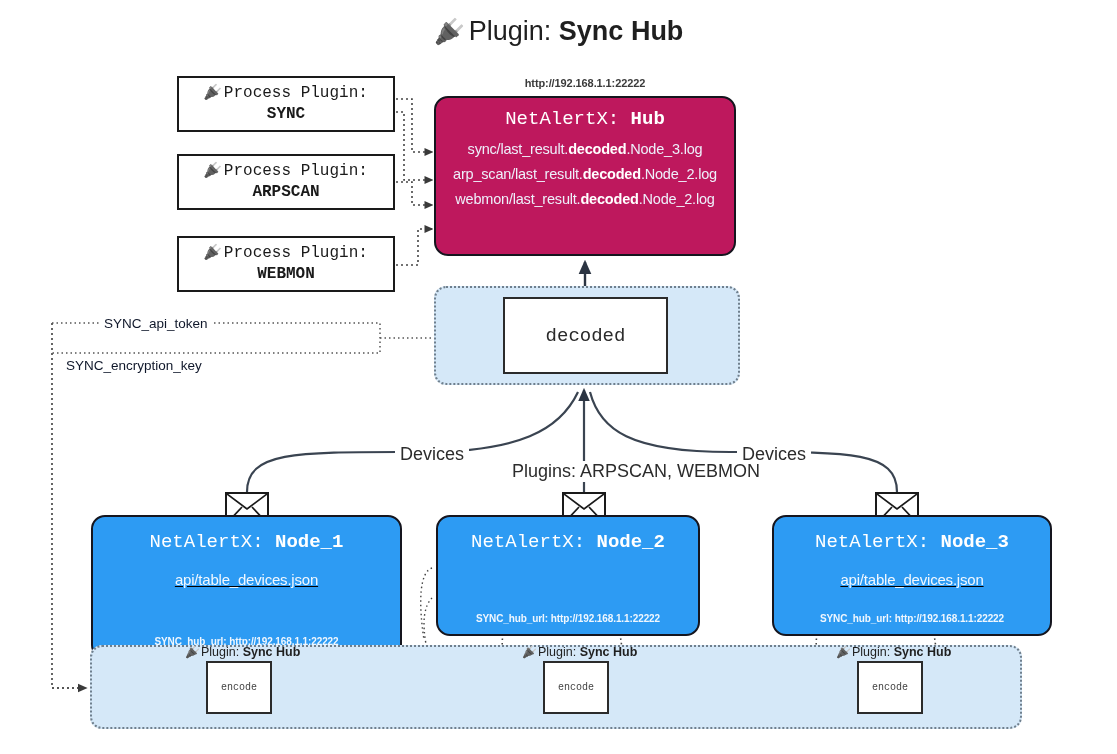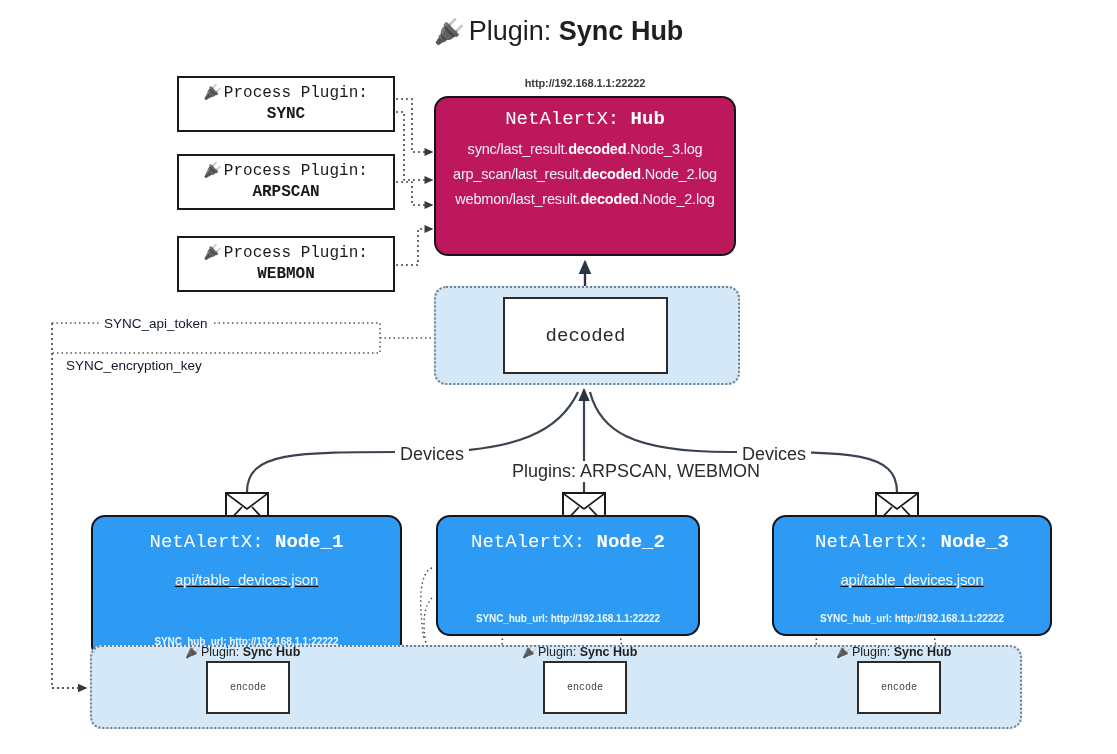--- a/index.html
+++ b/index.html
@@ -183,21 +183,21 @@
   .encode-band {
     position: absolute;
     left: 90px; top: 645px;
     width: 932px; height: 84px;
     background: #d5e8f8;
     border: 2px dotted #6f7f8d;
     border-radius: 12px;
   }
   .encode-box {
     position: absolute;
-    width: 84px; height: 53px;
+    width: 66px; height: 53px;
     background: #ffffff;
     border: 2px solid #2b2b2b;
     display: flex; align-items: center; justify-content: center;
     font-family: "Liberation Mono", monospace;
     font-size: 10px;
     color: #444;
   }
   .encode-label {
     position: absolute;
     font-size: 12.5px;

